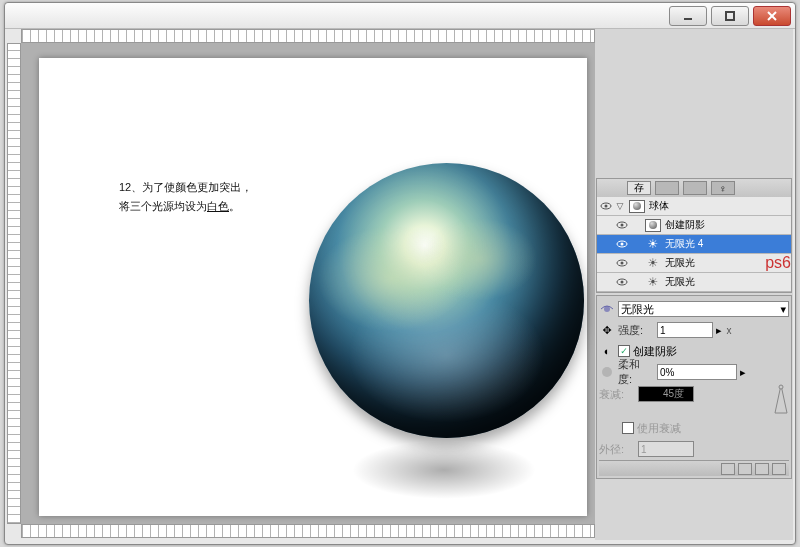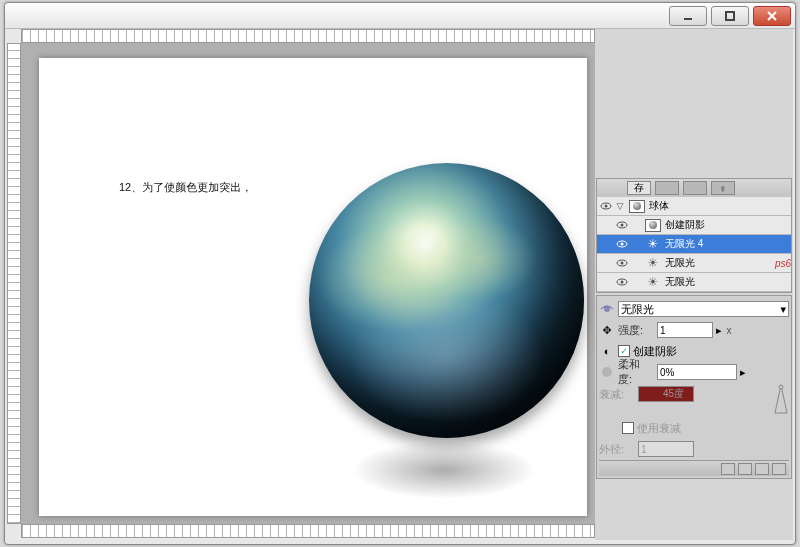--- a/index.html
+++ b/index.html
@@ -32,21 +32,21 @@
 .layer-row.sel{background:#3b7dd8;color:#fff;}
 .eye{width:14px;height:14px;display:flex;align-items:center;justify-content:center;}
 .eye svg{width:12px;height:12px;fill:#555;}
 .arrow{width:10px;font-size:9px;text-align:center;color:#555;}
 .layer-row.sel .arrow{color:#fff;}
 .layer-icon{width:16px;height:13px;background:#fff;border:1px solid #666;margin:0 2px;position:relative;}
 .layer-icon.sphere::after{content:"";position:absolute;top:1px;left:3px;width:8px;height:8px;border-radius:50%;background:radial-gradient(circle at 35% 30%,#ddd,#555);}
 .layer-icon.light{background:transparent;border:none;font-size:12px;text-align:center;line-height:13px;color:#555;}
 .layer-row.sel .layer-icon.light{color:#fff;}
 .layer-name{flex:1;font-size:10px;white-space:nowrap;overflow:hidden;}
-.red-scribble{color:#c33;font-size:10px;margin-left:-4px;font-style:italic;}
+.red-scribble{color:#c33;font-size:16px;margin-left:-4px;}
 .props{background:#cfcfcf;border:1px solid #999;margin:1px;padding:2px;}
 .prow{display:flex;align-items:center;height:20px;gap:3px;margin:1px 0;}
 .prow .picon{width:16px;height:16px;display:flex;align-items:center;justify-content:center;}
 .plabel{width:36px;text-align:left;font-size:11px;color:#333;}
 .plabel.dim{color:#999;}
 .pinput{width:56px;height:16px;border:1px solid #888;background:#fff;font-size:10px;padding:0 2px;}
 .pselect{flex:1;height:16px;border:1px solid #888;background:#fff;font-size:11px;padding:0 2px;display:flex;align-items:center;justify-content:space-between;}
 .swatch{width:18px;height:14px;border:1px solid #555;background:#fff;}
 .red-circle{width:24px;height:22px;border:2px solid #cc2a2a;border-radius:50%;position:absolute;margin-left:-4px;margin-top:-4px;pointer-events:none;}
 .cone{width:16px;height:34px;margin-left:6px;}
@@ -80,20 +80,23 @@
       </div>
   </div>
 
   <div class="ruler-h"></div>
   <div class="ruler-v"></div>
 
   <div class="canvas">
     <div class="page">
       <div class="handwriting">
         <div>12、为了使颜色更加突出，</div>
+        <div>
+          <span>将三个光源均设为</span><span style="text-decoration:underline">白色</span><span>。</span>
+        </div>
       </div>
       <div class="earth-shadow"></div>
       <div class="earth"></div>
     </div>
   </div>
 
   <div class="ruler-b"></div>
 
   <div class="panels">
     <div class="panel-spacer"></div>
@@ -195,21 +198,21 @@
             </svg>
           </div>
         <div class="plabel">柔和度:</div>
         <input class="pinput" style="width: 80px;" value="0%">
         <span>▸</span>
       </div>
       <div style="display:flex">
         <div style="flex:1">
           <div class="prow">
             <div class="plabel dim">衰减:</div>
-            <input class="pinput" disabled="" style="background: #7f1d1d; color: rgb(153, 153, 153); padding-left: 24px;" value="45度">
+            <input class="pinput" disabled="" style="background: #000000; color: rgb(153, 153, 153); padding-left: 24px;" value="45度">
           </div>
         </div>
         <div class="cone"><svg viewBox="0 0 16 34">
               <polygon points="8,2 14,30 2,30" fill="none" stroke="#888"></polygon>
               <circle cx="8" cy="4" r="2" fill="#ccc" stroke="#888"></circle>
             </svg></div>
       </div>
       <div class="prow">
         <div style="width:20px"></div>
         <div class="cb" style="color:#999"></div>

